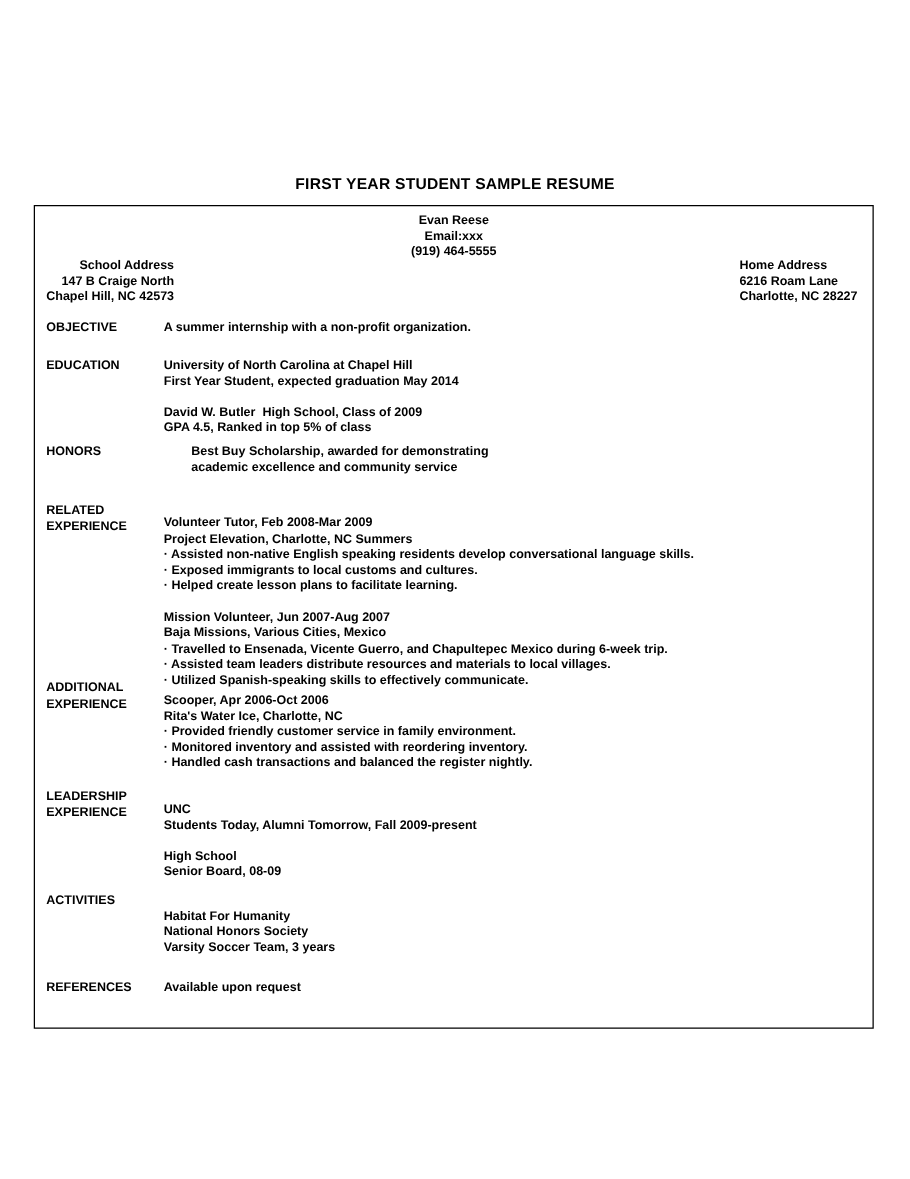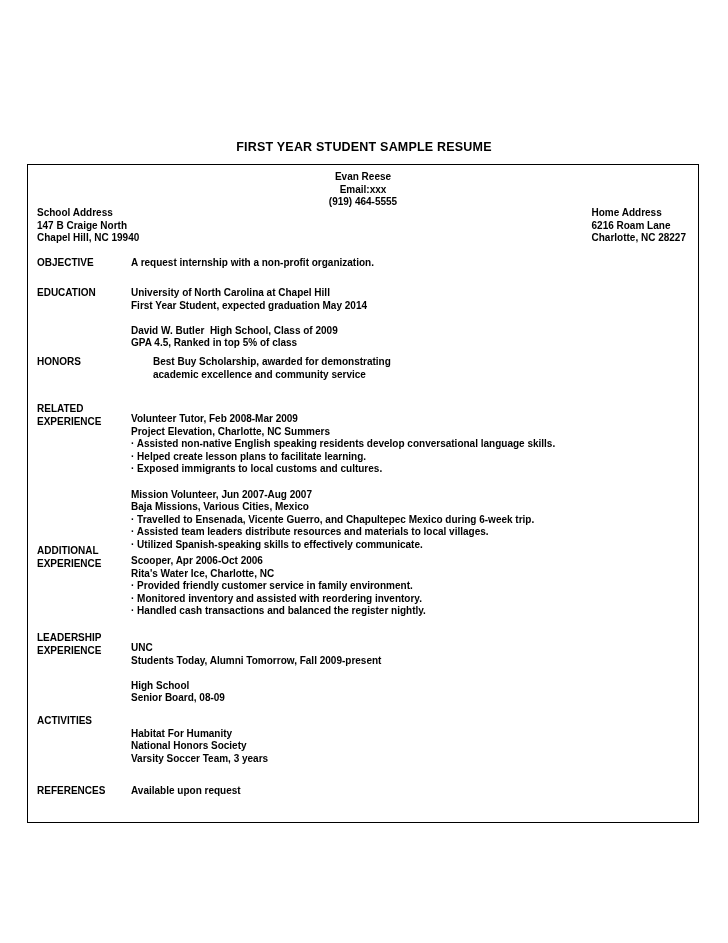--- a/index.html
+++ b/index.html
@@ -56,21 +56,21 @@
     top: 6px;
     width: 100%;
     text-align: center;
   }
   .center-head div { font-weight: bold; }
 
   .addr-left {
     position: absolute;
     left: 9px;
     top: 42px;
-    text-align: left;
+    text-align: right;
   }
   .addr-right {
     position: absolute;
     right: 12px;
     top: 42px;
     text-align: left;
   }
 
   .section {
     position: absolute;
@@ -107,36 +107,36 @@
 
       <div class="center-head">
         <div>Evan Reese</div>
         <div>Email:xxx</div>
         <div>(919) 464-5555</div>
       </div>
 
       <div class="addr-left">
         <div>School Address</div>
         <div>147 B Craige North</div>
-        <div>Chapel Hill, NC 19940</div>
+        <div>Chapel Hill, NC 42573</div>
       </div>
 
       <div class="addr-right">
         <div>Home Address</div>
         <div>6216 Roam Lane</div>
         <div>Charlotte, NC 28227</div>
       </div>
 
       <div id="sections-root">
           <div class="section" style="top: 92px;">
             <div class="label">
               <span class="l2">OBJECTIVE</span>
             </div>
             <div class="body-col" style="top: 0px;">
-              <span class="line">A request internship with a non-profit organization.</span>
+              <span class="line">A summer internship with a non-profit organization.</span>
             </div>
           </div>
           <div class="section" style="top: 122px;">
             <div class="label">
               <span class="l2">EDUCATION</span>
             </div>
             <div class="body-col" style="top: 0px;">
               <span class="line">University of North Carolina at Chapel Hill</span>
               <span class="line">First Year Student, expected graduation May 2014</span>
               <span class="gap" style="display: block;"></span>
@@ -155,22 +155,22 @@
           </div>
           <div class="section" style="top: 238px;">
             <div class="label">
               <span class="l2">RELATED</span>
               <span class="l2">EXPERIENCE</span>
             </div>
             <div class="body-col" style="top: 10px;">
               <span class="line">Volunteer Tutor, Feb 2008-Mar 2009</span>
               <span class="line">Project Elevation, Charlotte, NC Summers</span>
               <span class="line">· Assisted non-native English speaking residents develop conversational language skills.</span>
+              <span class="line">· Exposed immigrants to local customs and cultures.</span>
               <span class="line">· Helped create lesson plans to facilitate learning.</span>
-              <span class="line">· Exposed immigrants to local customs and cultures.</span>
               <span class="gap" style="display: block;"></span>
               <span class="line">Mission Volunteer, Jun 2007-Aug 2007</span>
               <span class="line">Baja Missions, Various Cities, Mexico</span>
               <span class="line">· Travelled to Ensenada, Vicente Guerro, and Chapultepec Mexico during 6-week trip.</span>
               <span class="line">· Assisted team leaders distribute resources and materials to local villages.</span>
               <span class="line">· Utilized Spanish-speaking skills to effectively communicate.</span>
             </div>
           </div>
           <div class="section" style="top: 380px;">
             <div class="label">

